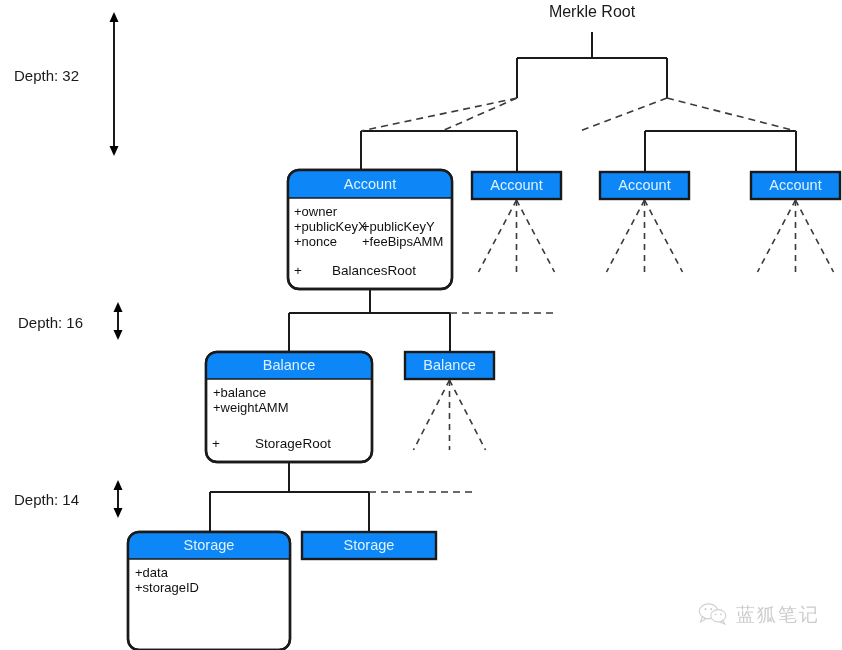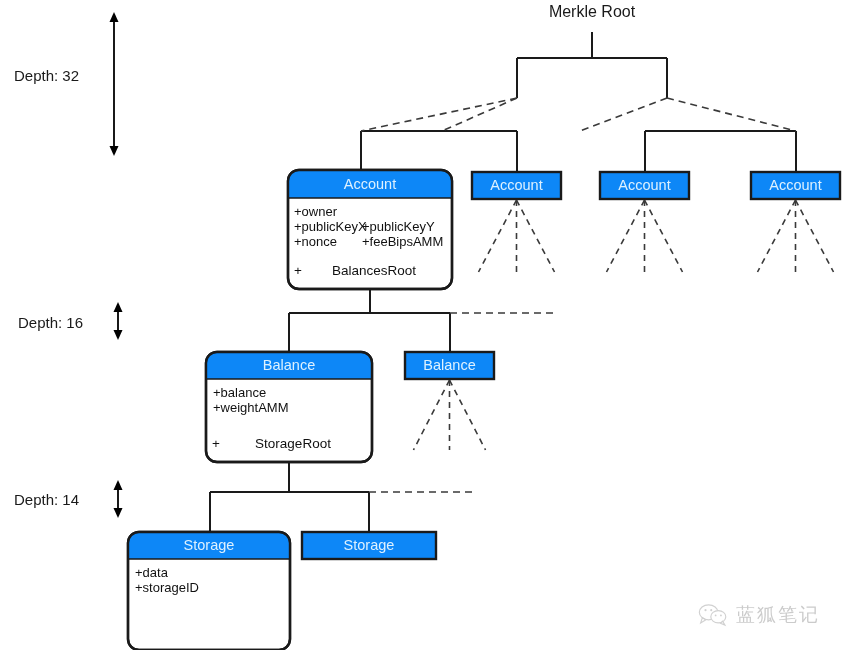--- a/index.html
+++ b/index.html
@@ -90,21 +90,21 @@
   .node-root-attr {
     font-family: "Liberation Sans", sans-serif;
     font-size: 13.5px;
     fill: #111111;
   }
   .watermark {
     position: absolute;
     right: 22px;
     bottom: 22px;
     display: flex;
-    align-items: center;
+    align-items: flex-start;
     gap: 8px;
     opacity: 0.30;
     user-select: none;
   }
   .watermark-text {
     font-family: "DejaVu Sans", sans-serif;
     font-size: 19px;
     color: #555555;
     letter-spacing: 2px;
   }

